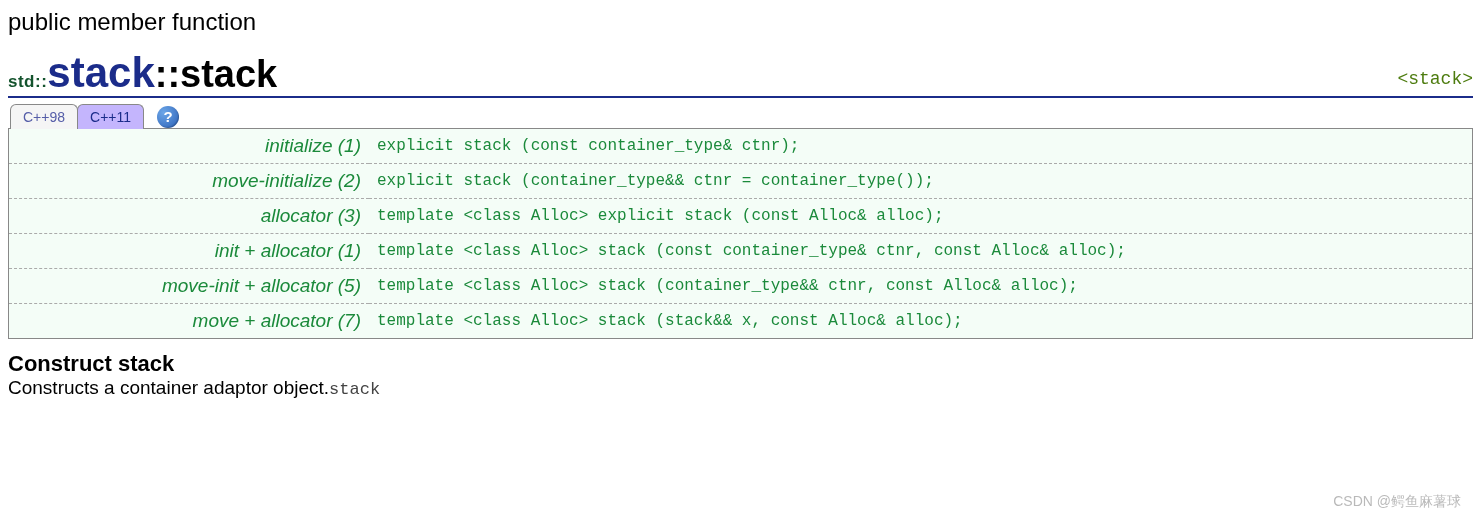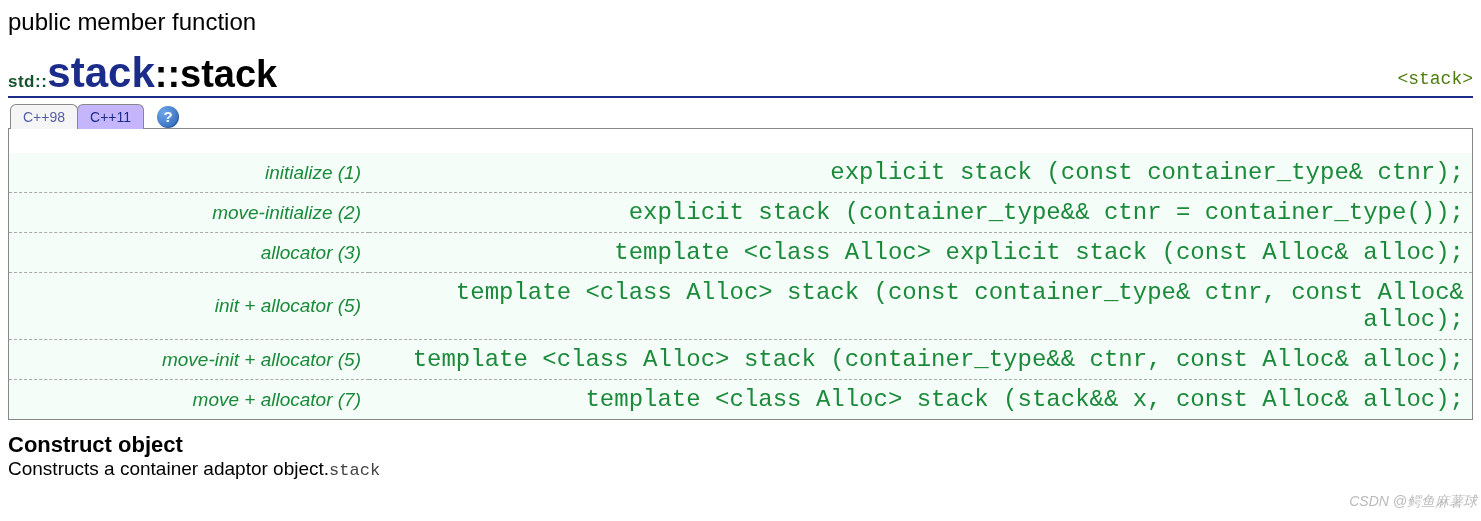--- a/index.html
+++ b/index.html
@@ -94,65 +94,63 @@
     box-shadow: inset -1px -1px 1px rgba(0,0,0,0.2);
   }
   .proto-box {
     border: 1px solid #888;
     margin-top: -1px;
     width: 100%;
   }
   .proto-table {
     width: 100%;
     border-collapse: collapse;
-    margin-top: 24px;
   }
   .proto-table tr {
     background: #f4fdf7;
   }
   .proto-table tr:not(:last-child) td {
     border-bottom: 1px dashed #aaa;
   }
   .proto-label {
     text-align: right;
     font-style: italic;
     color: #1b8a3b;
     font-family: Verdana, Arial, sans-serif;
     font-size: 19px;
     padding: 6px 8px 6px 10px;
     white-space: nowrap;
     width: 360px;
   }
   .proto-code {
     font-family: "Courier New", monospace;
     color: #1b8a3b;
-    font-size: 24px;
+    font-size: 16px;
     padding: 6px 8px;
-    text-align: right;
+    text-align: left;
   }
   .section-title {
     font-weight: bold;
     font-size: 22px;
     margin-top: 12px;
   }
   .desc {
     font-size: 19px;
   }
   .desc .mono {
     font-family: "Courier New", monospace;
     font-size: 17px;
     color: #444;
   }
   .watermark {
     position: absolute;
-    right: 4px;
+    right: 20px;
     bottom: 10px;
     color: rgba(100,100,100,0.45);
     font-size: 14px;
-    font-style: italic;
   }
 </style>
 </head>
 <body>
 
 <div class="subtitle">public member function</div>
 
 <div class="header-row">
   <div class="title">
     <span class="ns">std::</span><span class="main">stack</span><span class="sep">::</span><span class="sub">stack</span>
@@ -175,33 +173,33 @@
     </tr>
     <tr>
       <td class="proto-label">move-initialize (2)</td>
       <td class="proto-code">explicit stack (container_type&amp;&amp; ctnr = container_type());</td>
     </tr>
     <tr>
       <td class="proto-label">allocator (3)</td>
       <td class="proto-code">template &lt;class Alloc&gt; explicit stack (const Alloc&amp; alloc);</td>
     </tr>
     <tr>
-      <td class="proto-label">init + allocator (5)</td>
+      <td class="proto-label">init + allocator (1)</td>
       <td class="proto-code">template &lt;class Alloc&gt; stack (const container_type&amp; ctnr, const Alloc&amp; alloc);</td>
     </tr>
     <tr>
       <td class="proto-label">move-init + allocator (5)</td>
       <td class="proto-code">template &lt;class Alloc&gt; stack (container_type&amp;&amp; ctnr, const Alloc&amp; alloc);</td>
     </tr>
     <tr>
       <td class="proto-label">move + allocator (7)</td>
       <td class="proto-code">template &lt;class Alloc&gt; stack (stack&amp;&amp; x, const Alloc&amp; alloc);</td>
     </tr>
   </tbody>
     </table>
 </div>
 
-<div class="section-title">Construct object</div>
+<div class="section-title">Construct stack</div>
 <div class="desc">
   <span>Constructs a container adaptor object.</span><span class="mono">stack</span>
 </div>
 
 <div class="watermark">CSDN @鳄鱼麻薯球</div>
 
 </body></html>

